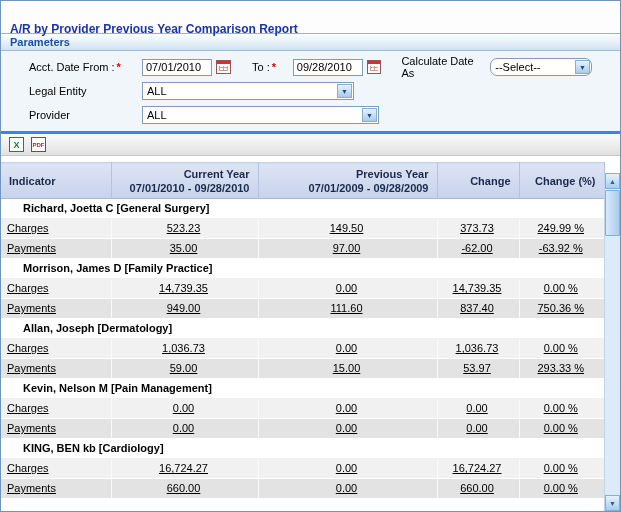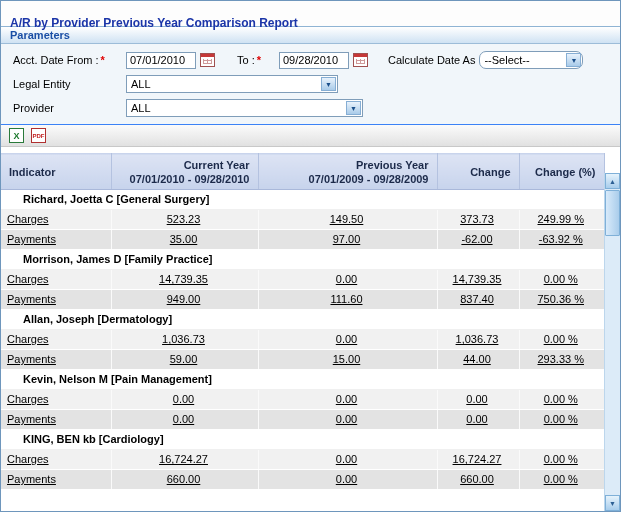--- a/index.html
+++ b/index.html
@@ -10,39 +10,39 @@
     position: relative;
     width: 621px; height: 512px;
     border: 1px solid #6e96bc;
     background: #fff;
     overflow: hidden;
   }
 
   
   .titlebar {
     height: 25px; line-height: 24px;
-    padding: 10px 9px;
+    padding: 16px 9px;
     font-size: 12px; font-weight: bold;
     color: #1b35a8;
     background: #fdfdfd;
   }
 
   
   .param-header {
     height: 18px; line-height: 16px;
     padding: 0 9px;
     font-size: 11px; font-weight: bold;
     color: #1b4fa5;
     background: linear-gradient(#ffffff, #cfe2f3);
     border-top: 1px solid #8fb4d4;
     border-bottom: 1px solid #9cbcd8;
   }
 
   
-  .form-area { background: #f1f6fa; padding: 4px 0; border-bottom: 1px solid #3b82f6; }
+  .form-area { background: #f1f6fa; padding: 4px 16px; border-bottom: 3px solid #3b82f6; }
   .form-row { display: flex; align-items: center; height: 24px; padding: 0 12px; font-size: 11px; color: #000; }
   .lbl1 { width: 113px; flex: 0 0 113px; }
   .req { color: #e00000; font-weight: bold; margin-left: 2px; }
 
   input.date {
     width: 70px; height: 17px;
     border: 1px solid #7f9db9;
     font-size: 11px; padding: 0 3px;
     font-family: inherit; color: #000;
   }
@@ -286,21 +286,21 @@
           <td class="ind">Charges</td>
           <td class="num">1,036.73</td>
           <td class="num">0.00</td>
           <td class="num">1,036.73</td>
           <td class="num">0.00 %</td>
         </tr>
         <tr class="data-row dark">
           <td class="ind">Payments</td>
           <td class="num">59.00</td>
           <td class="num">15.00</td>
-          <td class="num">44.00</td>
+          <td class="num">53.97</td>
           <td class="num">293.33 %</td>
         </tr>
         <tr class="provider-row">
           <td colspan="5">Kevin, Nelson M [Pain Management]</td>
         </tr>
         <tr class="data-row light">
           <td class="ind">Charges</td>
           <td class="num">0.00</td>
           <td class="num">0.00</td>
           <td class="num">0.00</td>

